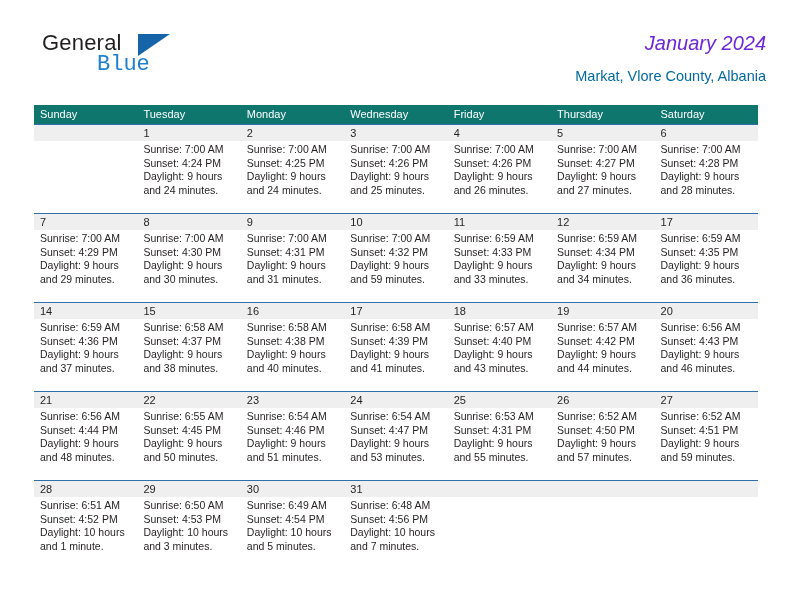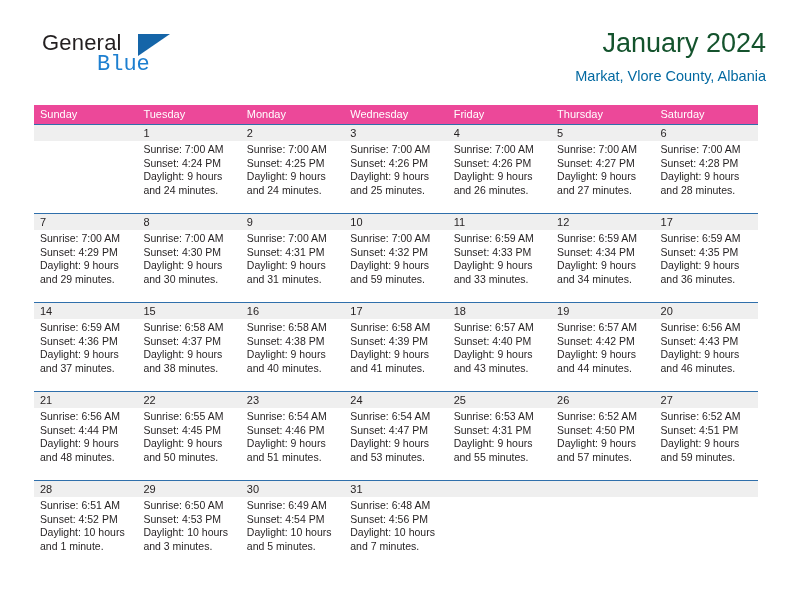--- a/index.html
+++ b/index.html
@@ -63,43 +63,44 @@
     border-bottom: 22px solid transparent;
   }
 
   .title-block {
     position: absolute;
     right: 0;
     top: 0;
     text-align: right;
   }
   .cal-title {
-    font-size: 27px;
-    color: #14532d;
+    font-size: 20px;
+    color: #6d28d9;
     line-height: 34px;
     white-space: nowrap;
+    font-style: italic;
   }
   .cal-subtitle {
     font-size: 14.5px;
     color: #0369a1;
     line-height: 20px;
     margin-top: 6px;
     white-space: nowrap;
   }
 
   
   .calendar {
     position: absolute;
     left: 34px;
     top: 105px;
     width: 724px;
   }
   .dow-row {
     display: flex;
-    background: #ec4899;
+    background: #0f766e;
     height: 19px;
   }
   .dow {
     flex: 1 1 0;
     color: #ffffff;
     font-size: 11px;
     line-height: 19px;
     padding-left: 6px;
     box-sizing: border-box;
     white-space: nowrap;

